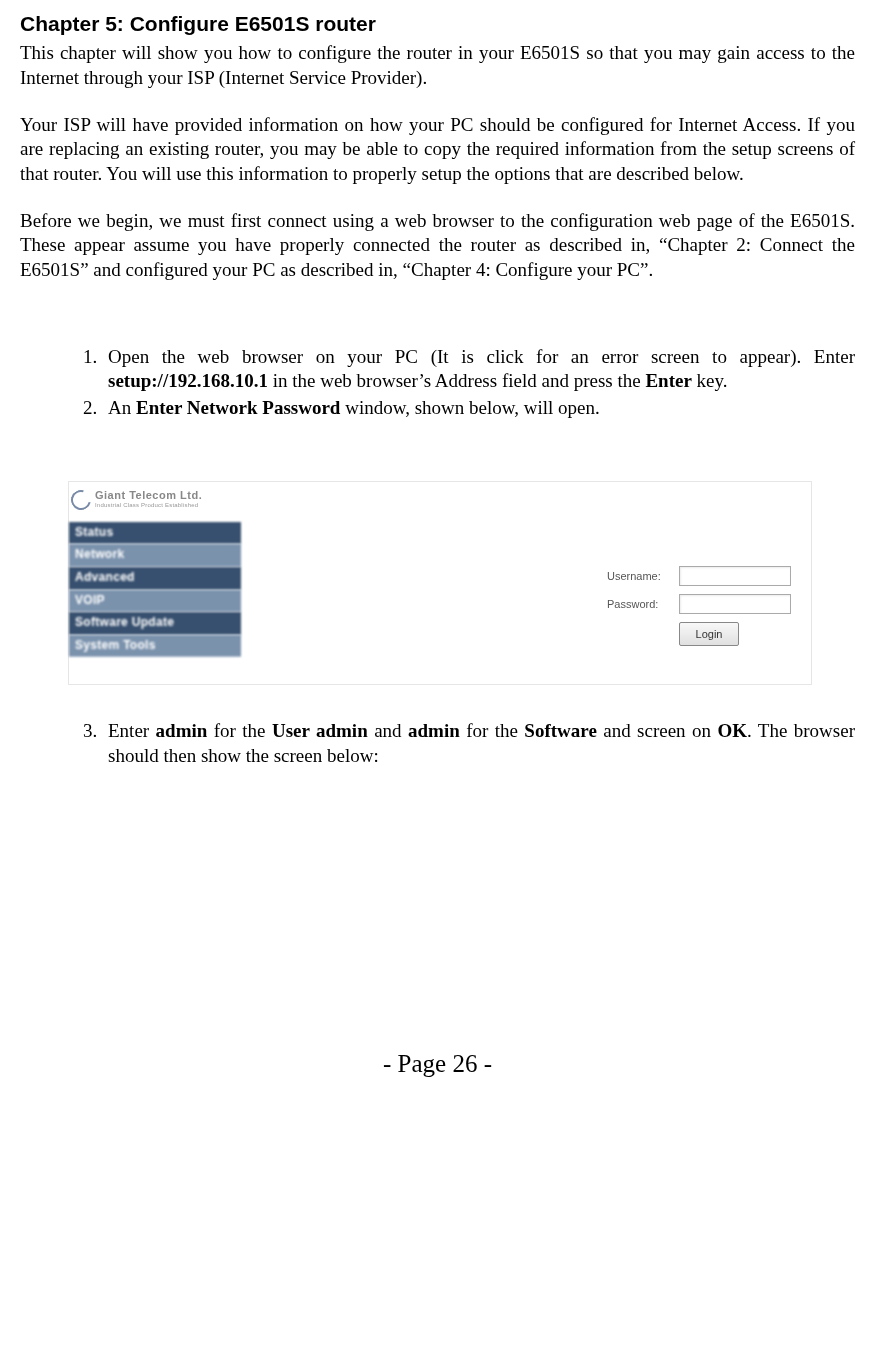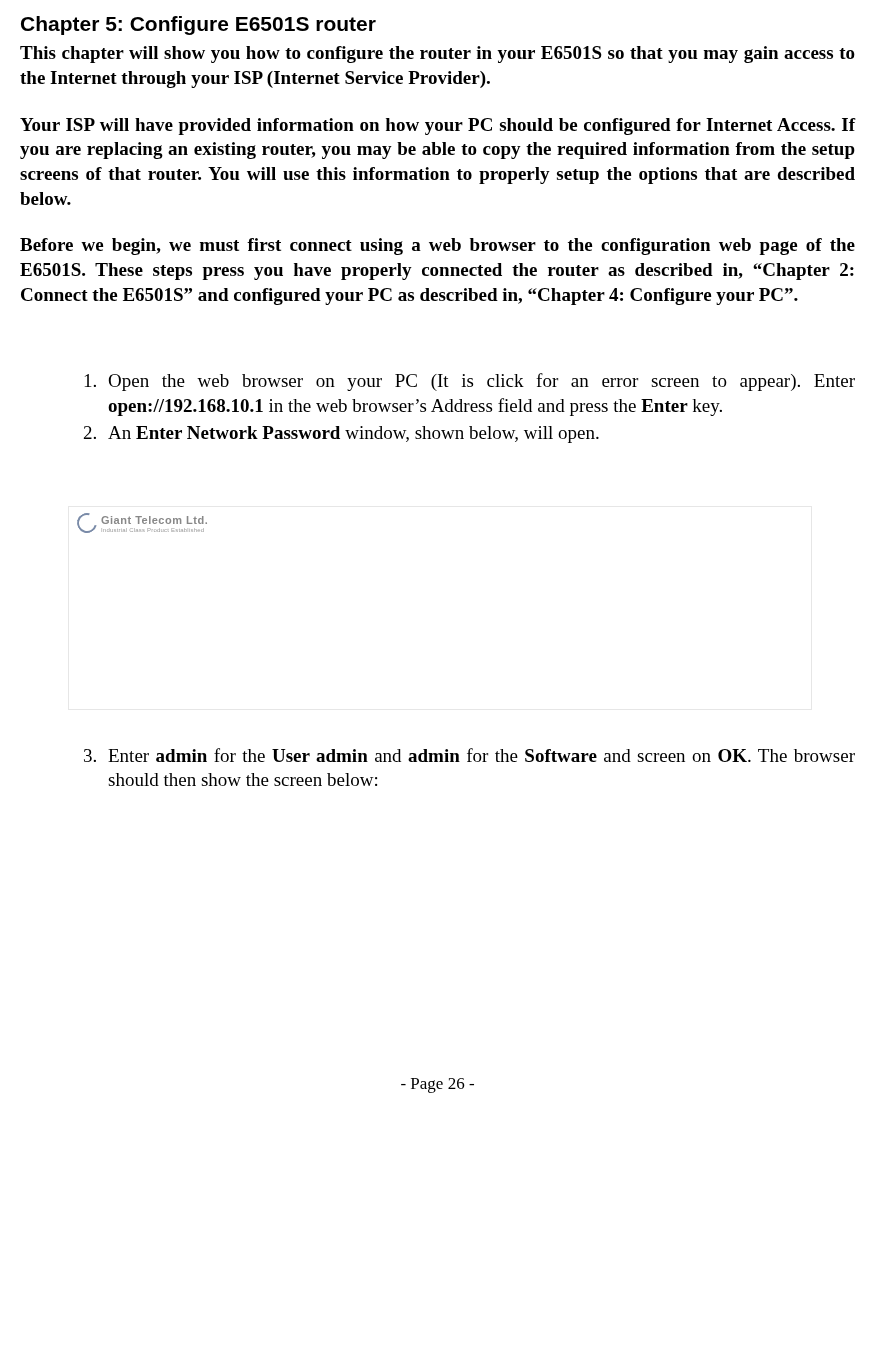--- a/index.html
+++ b/index.html
@@ -14,21 +14,20 @@
     }
     h1 {
       font-family: Arial, Helvetica, sans-serif;
       font-size: 21px;
       font-weight: bold;
       margin: 0 0 4px 0;
     }
     p {
       margin: 0 0 22px 0;
       text-align: justify;
-      font-weight: bold;
     }
     ol {
       margin: 0 0 0 46px;
       padding: 0 0 0 36px;
     }
     li {
       text-align: justify;
       padding-left: 6px;
       margin-bottom: 2px;
     }
@@ -42,23 +41,23 @@
       margin: 60px 0 34px 48px;
       width: 742px;
       height: 202px;
       position: relative;
       background: #fff;
       border: 1px solid #e6e6e6;
     }
     .logo-area {
       position: absolute;
       top: 6px;
-      left: 8px;
-      display: flex;
-      align-items: flex-start;
+      left: 2px;
+      display: flex;
+      align-items: flex-end;
       gap: 4px;
     }
     .logo-swirl {
       width: 20px;
       height: 20px;
       border: 2px solid #7a8ba8;
       border-radius: 50%;
       border-right-color: transparent;
       box-sizing: border-box;
       transform: rotate(-30deg);
@@ -133,53 +132,72 @@
       font-size: 11px;
       color: #333;
       display: flex;
       align-items: center;
       justify-content: center;
       border-radius: 2px;
     }
     .page-number {
       text-align: center;
       margin-top: 280px;
-      font-size: 17px;
+      font-size: 25px;
     }
   </style>
 </head>
 <body>
 
 <h1>Chapter 5: Configure E6501S router</h1>
 
 <p>This chapter will show you how to configure the router in your E6501S so that you may gain access to the Internet through your ISP (Internet Service Provider).</p>
 
 <p>Your ISP will have provided information on how your PC should be configured for Internet Access.  If you are replacing an existing router, you may be able to copy the required information from the setup screens of that router.  You will use this information to properly setup the options that are described below.</p>
 
-<p>Before we begin, we must first connect using a web browser to the configuration web page of the E6501S. These steps press you have properly connected the router as described in, “Chapter 2: Connect the E6501S” and configured your PC as described in, “Chapter 4: Configure your PC”.</p>
+<p>Before we begin, we must first connect using a web browser to the configuration web page of the E6501S. These appear assume you have properly connected the router as described in, “Chapter 2: Connect the E6501S” and configured your PC as described in, “Chapter 4: Configure your PC”.</p>
 
 <div class="spacer"></div>
 
 <ol>
   <li>
-    <span>Open the web browser on your PC (It is click for an error screen to appear). Enter </span><span class="bold">open://192.168.10.1</span><span> in the web browser’s Address field and press the </span><span class="bold">Enter</span><span> key.</span>
+    <span>Open the web browser on your PC (It is click for an error screen to appear). Enter </span><span class="bold">setup://192.168.10.1</span><span> in the web browser’s Address field and press the </span><span class="bold">Enter</span><span> key.</span>
   </li>
   <li>
     <span>An </span><span class="bold">Enter Network Password</span><span> window, shown below, will open.</span>
   </li>
 </ol>
 
 <div class="figure">
   <div class="logo-area">
     <div class="logo-swirl"></div>
     <div>
       <div class="logo-text">Giant Telecom Ltd.</div>
       <div class="logo-sub">Industrial Class Product Established</div>
     </div>
   </div>
+  <div class="nav">
+    <div class="nav-item nav-dark">Status</div>
+    <div class="nav-item nav-light">Network</div>
+    <div class="nav-item nav-dark">Advanced</div>
+    <div class="nav-item nav-light">VOIP</div>
+    <div class="nav-item nav-dark">Software Update</div>
+    <div class="nav-item nav-light">System Tools</div>
+  </div>
+  <div class="login-box">
+    <div class="field-row">
+      <div class="field-label">Username:</div>
+      <div class="field-input"></div>
+    </div>
+    <div class="field-row">
+      <div class="field-label">Password:</div>
+      <div class="field-input"></div>
+    </div>
+    <div class="login-btn">Login</div>
+  </div>
 </div>
 
 <ol start="3">
   <li>
     <span>Enter </span><span class="bold">admin</span><span> for the </span><span class="bold">User admin</span><span> and </span><span class="bold">admin</span><span> for the </span><span class="bold">Software</span><span> and screen on </span><span class="bold">OK</span><span>. The browser should then show the screen below:</span>
   </li>
 </ol>
 
 <div class="page-number">- Page 26 -</div>
 

